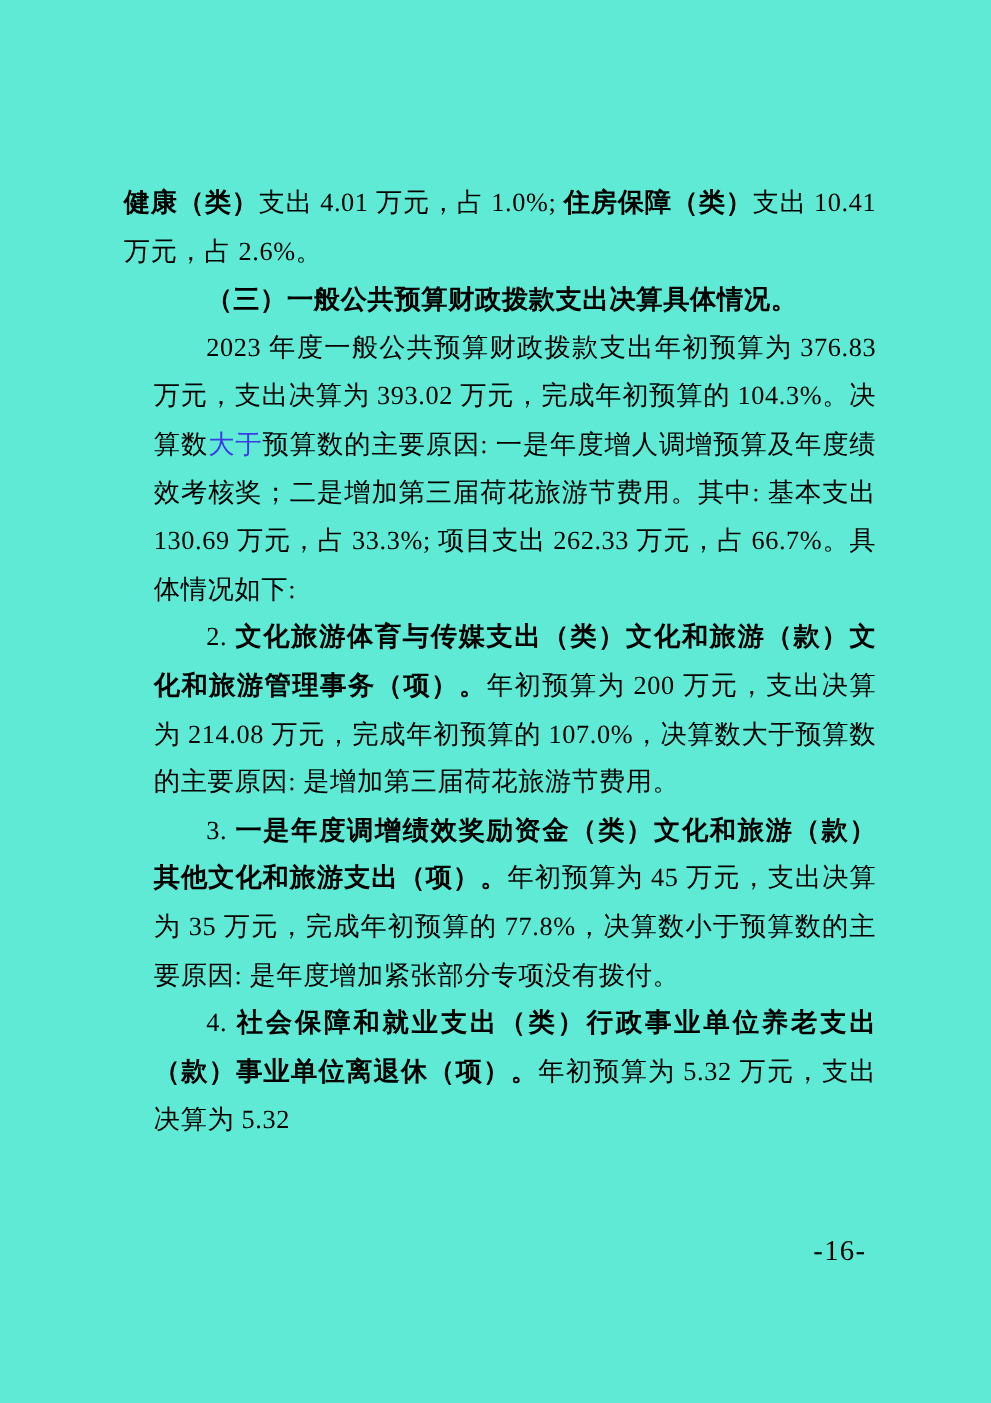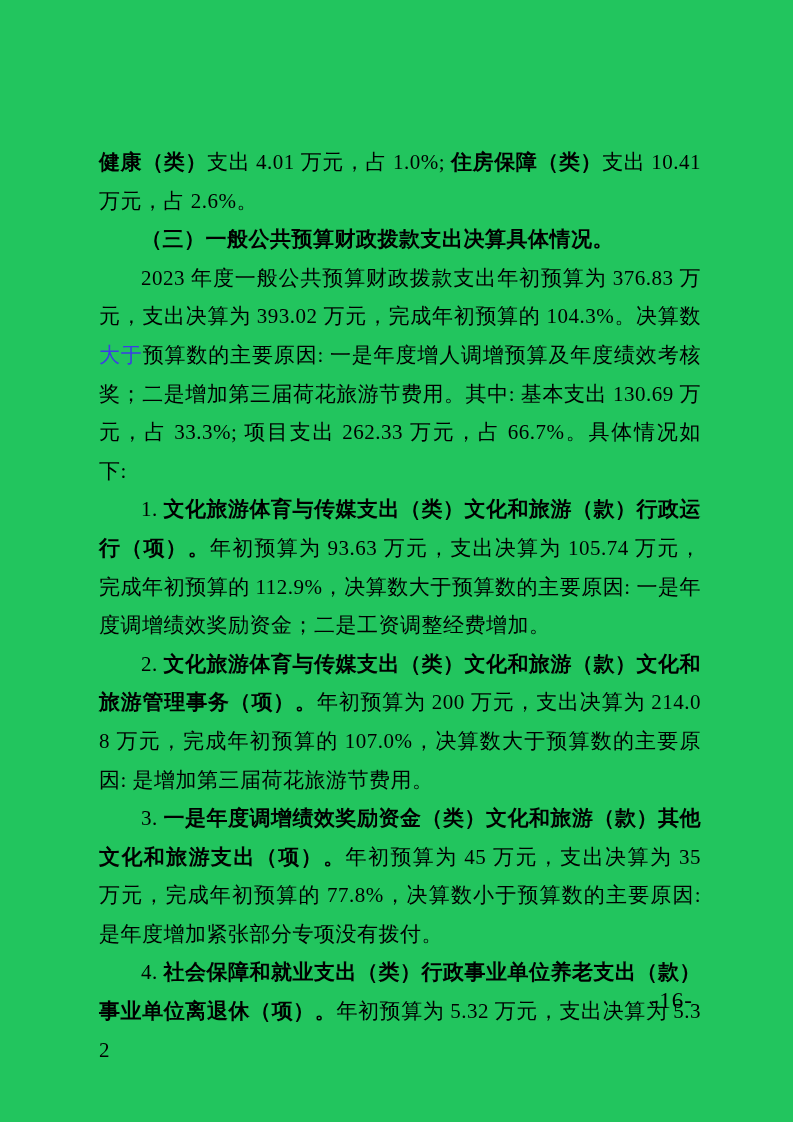--- a/index.html
+++ b/index.html
@@ -11,39 +11,40 @@
     width: 793px;
     height: 1122px;
     position: relative;
     overflow: hidden;
     font-family: "Liberation Serif", "DejaVu Serif", serif;
     color: #000000;
   }
   .page {
     position: absolute;
     inset: 0;
-    background: #22c55e;
+    background: #5eead4;
   }
   .content {
     position: absolute;
     left: 99px;
     top: 143px;
     width: 602px;
   }
   .para {
     margin: 0;
     font-size: 21px;
     line-height: 38.6px;
     letter-spacing: 0.5px;
     text-align: justify;
     text-justify: inter-ideograph;
     word-break: break-all;
   }
   .para.indent {
     text-indent: 2em;
+    margin-left: 24px;
   }
   .run-normal { font-weight: normal; }
   .run-bold   { font-weight: bold; }
   .run-link   {
     color: var(--link-blue, #3C3CE6);
     text-underline-offset: 4px;
     cursor: pointer;
   }
   .footer {
     position: absolute;
@@ -55,19 +56,18 @@
   }
 </style>
 </head>
 <body>
 
 <div class="page">
   <div class="content">
       <p class="para"><span class="run-bold">健康（类）</span><span class="run-normal">支出 4.01 万元，占 1.0%; </span><span class="run-bold">住房保障（类）</span><span class="run-normal">支出 10.41 万元，占 2.6%。</span></p>
       <p class="para indent"><span class="run-bold">（三）一般公共预算财政拨款支出决算具体情况。</span></p>
       <p class="para indent"><span class="run-normal">2023 年度一般公共预算财政拨款支出年初预算为 376.83 万元，支出决算为 393.02 万元，完成年初预算的 104.3%。决算数</span><span class="run-link">大于</span><span class="run-normal">预算数的主要原因: 一是年度增人调增预算及年度绩效考核奖；二是增加第三届荷花旅游节费用。其中: 基本支出 130.69 万元，占 33.3%; 项目支出 262.33 万元，占 66.7%。具体情况如下:</span></p>
-      <p class="para indent"><span class="run-normal">1. </span><span class="run-bold">文化旅游体育与传媒支出（类）文化和旅游（款）行政运行（项）。</span><span class="run-normal">年初预算为 93.63 万元，支出决算为 105.74 万元，完成年初预算的 112.9%，决算数大于预算数的主要原因: 一是年度调增绩效奖励资金；二是工资调整经费增加。</span></p>
       <p class="para indent"><span class="run-normal">2. </span><span class="run-bold">文化旅游体育与传媒支出（类）文化和旅游（款）文化和旅游管理事务（项）。</span><span class="run-normal">年初预算为 200 万元，支出决算为 214.08 万元，完成年初预算的 107.0%，决算数大于预算数的主要原因: 是增加第三届荷花旅游节费用。</span></p>
       <p class="para indent"><span class="run-normal">3. </span><span class="run-bold">一是年度调增绩效奖励资金（类）文化和旅游（款）其他文化和旅游支出（项）。</span><span class="run-normal">年初预算为 45 万元，支出决算为 35 万元，完成年初预算的 77.8%，决算数小于预算数的主要原因: 是年度增加紧张部分专项没有拨付。</span></p>
       <p class="para indent"><span class="run-normal">4. </span><span class="run-bold">社会保障和就业支出（类）行政事业单位养老支出（款）事业单位离退休（项）。</span><span class="run-normal">年初预算为 5.32 万元，支出决算为 5.32</span></p>
     </div>
   <div class="footer">-16-</div>
 </div>
 
 </body></html>

